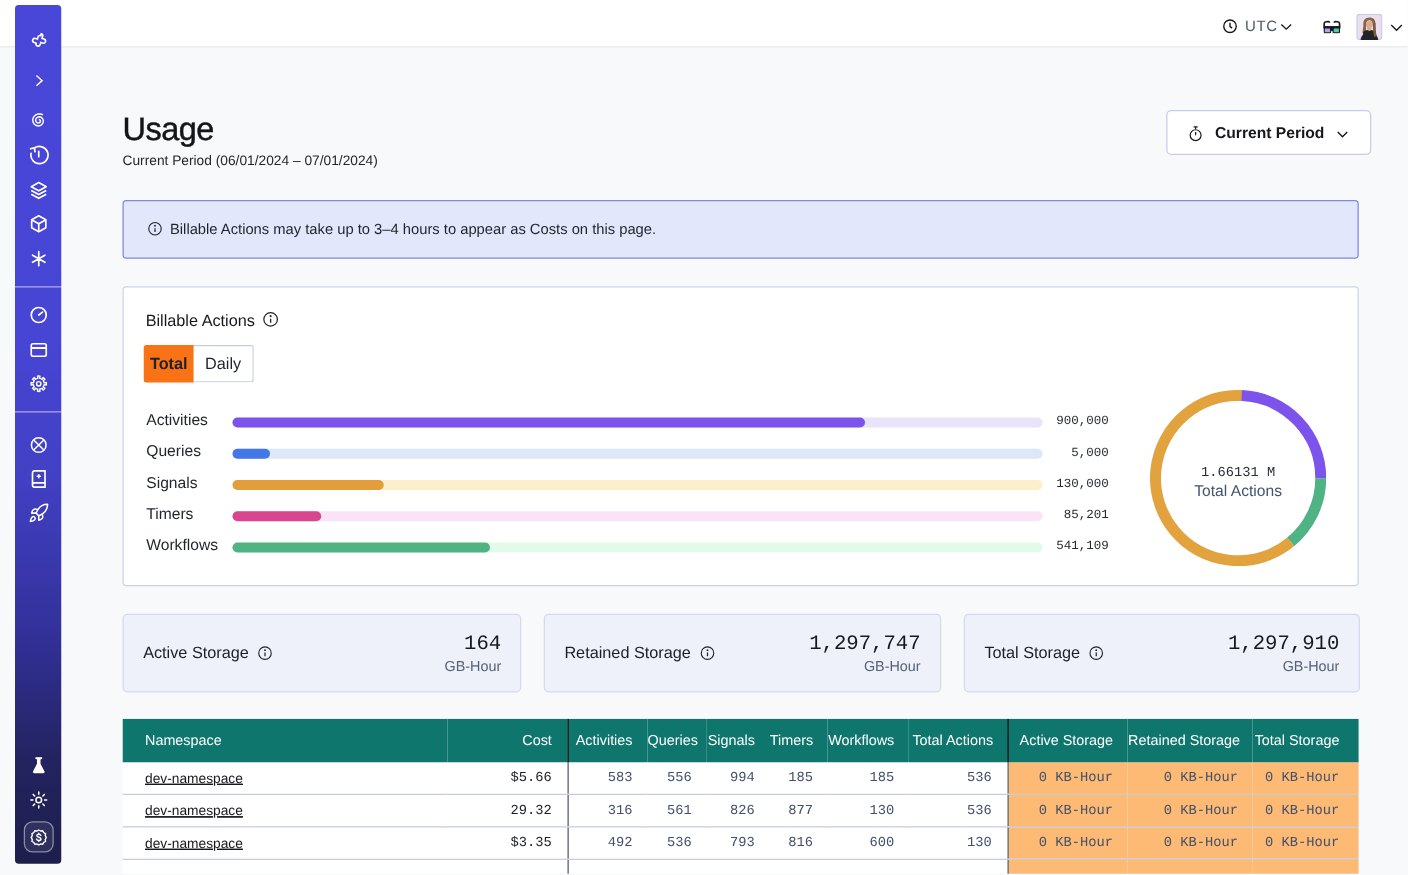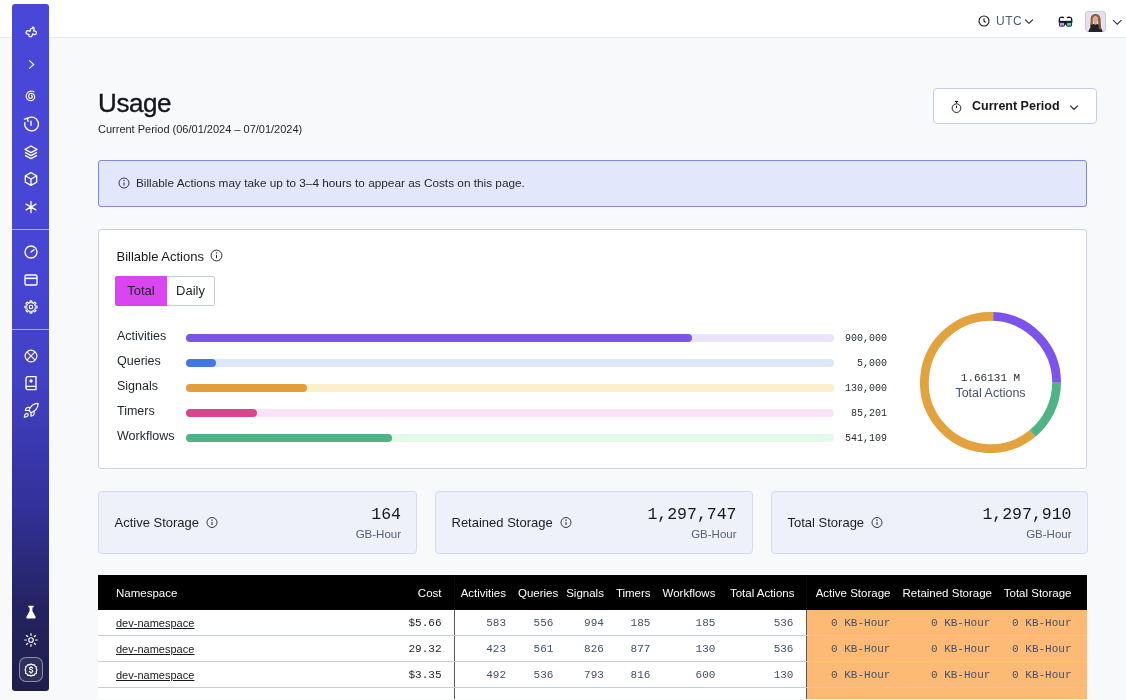--- a/index.html
+++ b/index.html
@@ -26,39 +26,39 @@
 #period-btn { position:absolute; left:933px; top:88px; width:164px; height:36px; background:#fff; border:1px solid #c7cde4; border-radius:4px; display:flex; align-items:center; justify-content:center; gap:0; font-size:12.5px; font-weight:700; color:#17181c; }
 
 
 #alert { position:absolute; left:98px; top:159.5px; width:989px; height:47px; background:#e3e7fb; border:1px solid #7f88e0; border-radius:3px; display:flex; align-items:center; padding-left:19px; gap:6px; font-size:11.8px; color:#1f242b; }
 
 
 #card { position:absolute; left:98px; top:229px; width:989px; height:240px; background:#fff; border:1px solid #ccd4e4; border-radius:3px; }
 #card-title { position:absolute; left:17.5px; top:18.5px; font-size:13px; font-weight:400; color:#17181c; display:flex; align-items:flex-start; gap:6px; }
 #tabs { position:absolute; left:16px; top:45.5px; height:30.5px; display:flex; }
 #tabs .tab { height:30.5px; display:flex; align-items:center; justify-content:center; font-size:13px; color:#1f2228; }
-#tab-total { width:52px; background:#d946ef; border-radius:2px 0 0 2px; }
+#tab-total { width:40px; background:#f97316; border-radius:2px 0 0 2px;font-weight:bold; }
 #tab-daily { width:48px; background:#fff; border:1px solid #c6ccda; border-left:none; border-radius:0 2px 2px 0; }
 
 .brow { position:absolute; left:0; height:16px; width:989px; }
 .blabel { position:absolute; left:18px; top:calc(50% - 1.5px); transform:translateY(-50%); font-size:12.5px; color:#1f242b; }
 .btrack { position:absolute; left:87px; top:50%; margin-top:-4px; width:648px; height:8px; border-radius:4px; }
 .bfill { position:absolute; left:0; top:0; height:8px; border-radius:4px; }
 .bval { position:absolute; right:201px; top:50%; transform:translateY(-50%); font-size:10px; color:#262b33; }
 
 
 .scard { position:absolute; top:491px; height:62.5px; background:#eef1fa; border:1px solid #d5daec; border-radius:4px; }
 .slabel { position:absolute; left:15.5px; top:50%; transform:translateY(-50%); font-size:13px; font-weight:400; color:#1b1e24; display:flex; align-items:center; gap:7px; }
 .sval { position:absolute; right:15px; top:12.5px; font-size:16.5px; color:#17181c; text-align:right; }
 .sunit { position:absolute; right:15px; top:36px; font-size:11.5px; color:#566174; }
 
 
 #tbl { position:absolute; left:98px; top:575.3px; width:988.5px; height:123.3px; overflow:hidden; }
 #tbl table { border-collapse:collapse; table-layout:fixed; width:988.5px; }
-#tbl th { background:#000000; color:#fff; font-size:11.5px; font-weight:400; height:35px; padding:0 12px 0 0; text-align:right; white-space:nowrap; }
+#tbl th { background:#0f766e; color:#fff; font-size:11.5px; font-weight:400; height:35px; padding:0 12px 0 0; text-align:right; white-space:nowrap; }
 #tbl th.nmh { text-align:left; padding-left:18px; }
 #tbl td { background:#fff; font-size:11px; height:25.7px; padding:0 12px 0 0; text-align:right; white-space:nowrap; border-bottom:1px solid #c3cde0; }
 #tbl td.nm { text-align:left; padding-left:18px; font-size:11px; }
 #tbl td.nm a { color:#17181c; }
 #tbl .num { color:#42506b; }
 #tbl .cost { color:#1b1e24; }
 #tbl td.stor { background:#fdba74; color:#42506b; }
 #tbl .bl { border-left:1px solid #555a64; }
 #tbl th.bl { border-left:1px solid #0a0b0e; }
 #tbl td.ta { padding-right:13px; }
@@ -346,21 +346,21 @@
           <td class="mono num">185</td>
           <td class="mono num">185</td>
           <td class="mono num ta">536</td>
           <td class="mono stor bl">0 KB-Hour</td>
           <td class="mono stor">0 KB-Hour</td>
           <td class="mono stor ts">0 KB-Hour</td>
   </tr>
   <tr>
     <td class="nm"><a href="#"><u>dev-namespace</u></a></td>
           <td class="mono cost">29.32</td>
-          <td class="mono num bl">423</td>
+          <td class="mono num bl">316</td>
           <td class="mono num">561</td>
           <td class="mono num">826</td>
           <td class="mono num">877</td>
           <td class="mono num">130</td>
           <td class="mono num ta">536</td>
           <td class="mono stor bl">0 KB-Hour</td>
           <td class="mono stor">0 KB-Hour</td>
           <td class="mono stor ts">0 KB-Hour</td>
   </tr>
   <tr>

